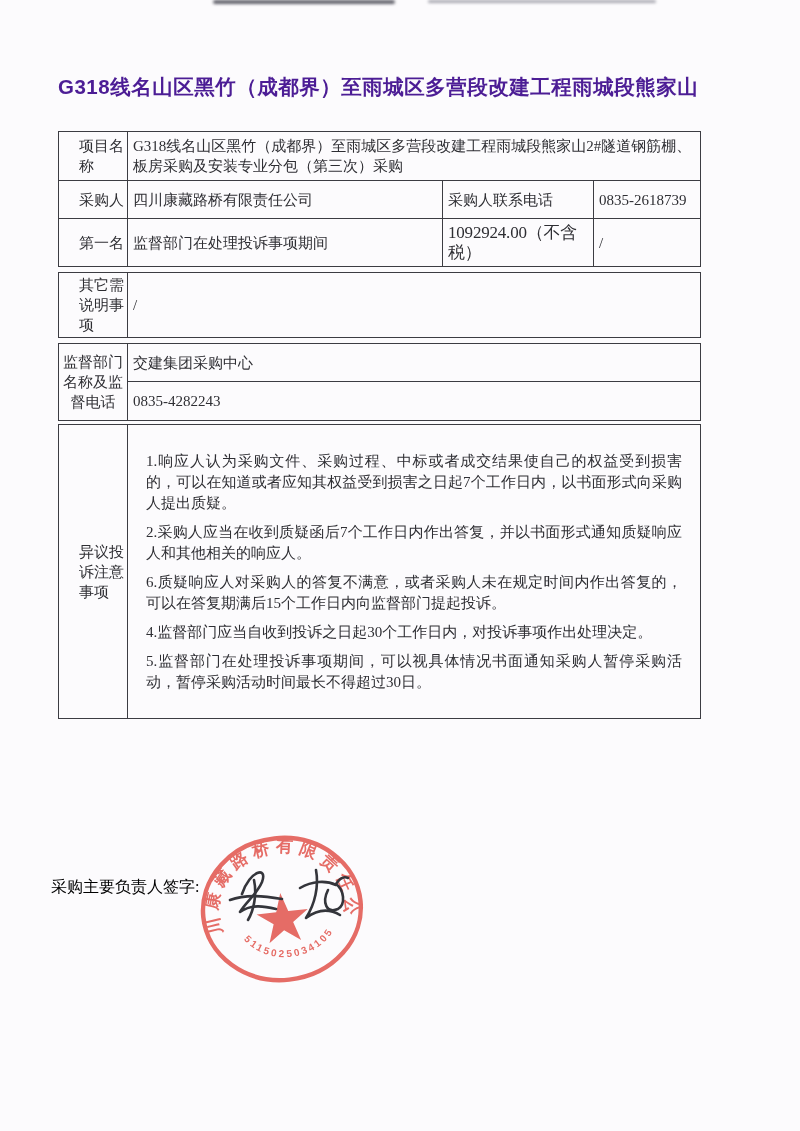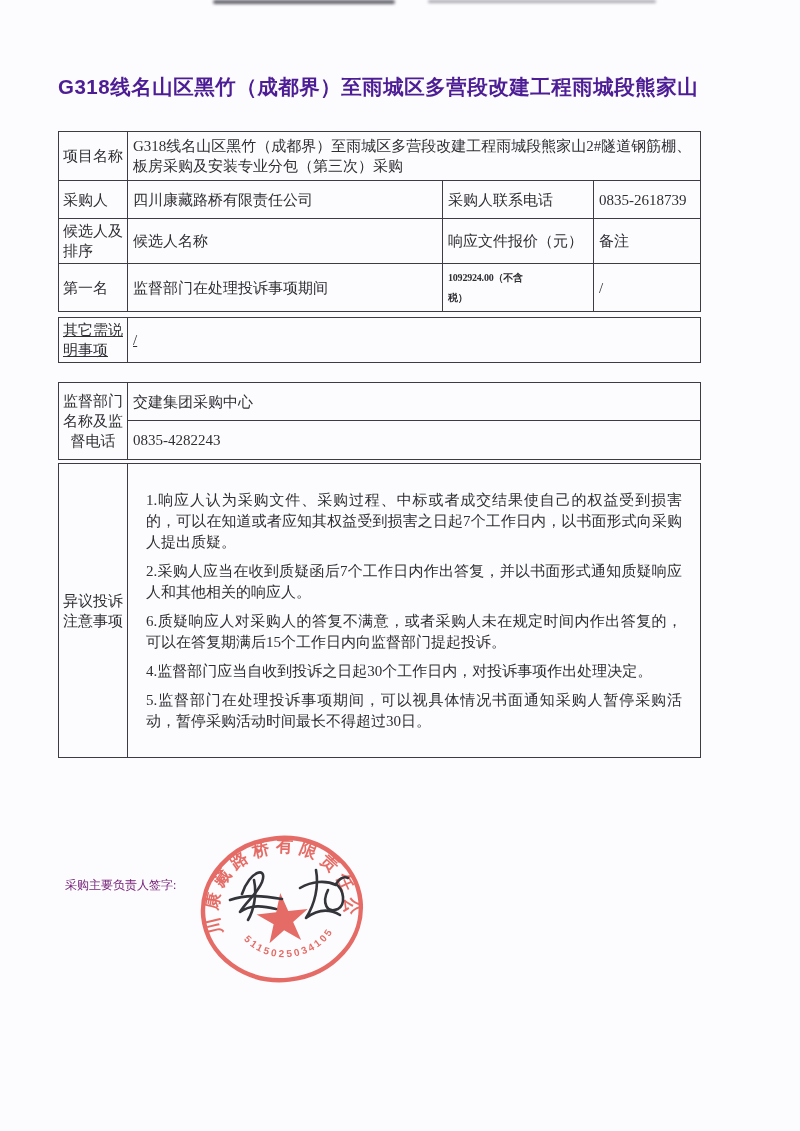--- a/index.html
+++ b/index.html
@@ -9,34 +9,34 @@
   
   .smudge-a{position:absolute;top:0;left:213px;width:182px;height:4px;background:#62626c;filter:blur(1.5px);border-radius:2px;}
   .smudge-b{position:absolute;top:0;left:428px;width:228px;height:3px;background:#a7a7b0;filter:blur(1.5px);border-radius:2px;}
 
   .title{position:absolute;top:74px;left:58px;width:642px;text-align:left;
          font-family:"Liberation Sans","DejaVu Sans",sans-serif;font-weight:bold;
          font-size:20.5px;line-height:25px;color:#4c1d95;letter-spacing:0.5px;}
 
   .tables{position:absolute;top:131px;left:58px;width:642px;}
   table{border-collapse:collapse;table-layout:fixed;width:642px;}
-  .t2{margin-top:5px;text-decoration:underline;}
-  .t3{margin-top:19px;}
+  .t2{margin-top:5px;}
+  .t3{margin-top:5px;}
   .t4{margin-top:3px;}
   td{border:1.6px solid #3c3c42;font-size:15px;line-height:20px;padding:2px 5px;
      vertical-align:middle;overflow:hidden;}
-  .lbl{padding:2px 2px 2px 4px;}
+  .lbl{padding:2px 2px 2px 20px;}
   .lbl-c{text-align:center;padding:2px 2px;}
   .c{text-align:left;}
   .pre{white-space:pre-line;}
-  .quote{font-size:10px;letter-spacing:-0.2px;font-weight:bold;}
+  .quote{font-size:17px;letter-spacing:-0.2px;}
   .objection-cell{padding:6px 10px;}
   .objection-cell p{margin:8px;text-align:justify;line-height:21px;}
 
-  .sign-line{position:absolute;top:877px;left:65px;font-size:12px;color:#701a75;}
+  .sign-line{position:absolute;top:877px;left:51px;font-size:16px;color:#000000;}
 
   .stamp{position:absolute;left:199px;top:834px;width:166px;height:152px;
          transform:rotate(-6deg);opacity:0.85;}
   .signature{position:absolute;left:224px;top:854px;width:126px;height:76px;}
 </style>
 </head>
 <body>
 
 <div class="page">
   <div class="smudge-a"></div>
@@ -58,26 +58,20 @@
       <tbody>
           <tr style="height:49px">
         <td class="lbl">项目名称</td>
         <td colspan="3">G318线名山区黑竹（成都界）至雨城区多营段改建工程雨城段熊家山2#隧道钢筋棚、板房采购及安装专业分包（第三次）采购</td>
       </tr>
       <tr style="height:38px">
         <td class="lbl">采购人</td>
         <td>四川康藏路桥有限责任公司</td>
         <td class="c">采购人联系电话</td>
         <td class="c">0835-2618739</td>
-      </tr>
-      <tr style="height:40px">
-        <td class="lbl">候选人及排序</td>
-        <td class="c">候选人名称</td>
-        <td class="c">响应文件报价（元）</td>
-        <td class="c">备注</td>
       </tr>
       <tr style="height:48px">
         <td class="lbl">第一名</td>
         <td class="c">监督部门在处理投诉事项期间</td>
         <td class="c pre quote">1092924.00（不含
 税）</td>
         <td class="c">/</td>
       </tr>
     </tbody>
       </table>

